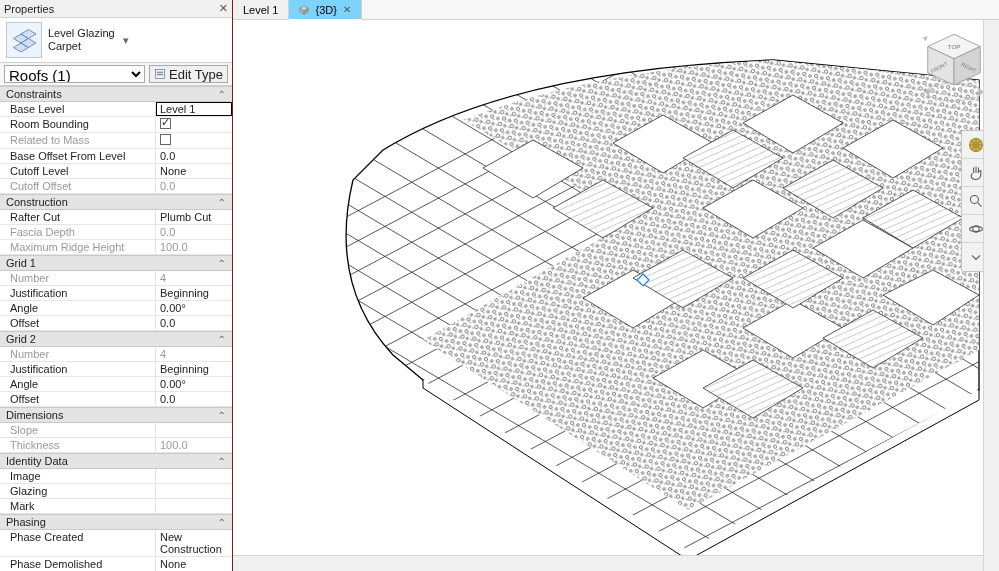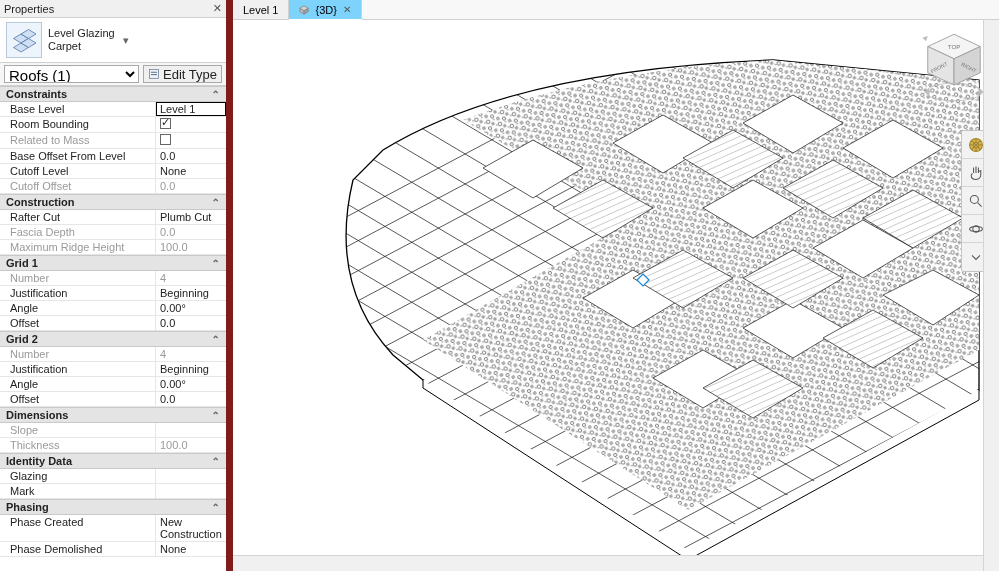--- a/index.html
+++ b/index.html
@@ -1,38 +1,38 @@
 <!DOCTYPE html>
 <html><head>
 <meta charset="utf-8">
 <style>
 * { box-sizing: border-box; margin: 0; padding: 0; font-family: "Segoe UI", Arial, sans-serif; }
 html, body { width: 999px; height: 571px; overflow: hidden; background: #fff; }
 
 .app { display: flex; width: 100%; height: 100%; }
 
 
-.props-panel { width: 233px; height: 100%; background: #f8f8f8; border-right: 7px solid #7f1d1d; display: flex; flex-direction: column; font-size: 11px; color: #222; }
+.props-panel { width: 233px; height: 100%; background: #f8f8f8; border-right: 1px solid #7f1d1d; display: flex; flex-direction: column; font-size: 11px; color: #222; }
 .props-header { height: 18px; display: flex; align-items: center; background: #f0f0f0; border-bottom: 1px solid #d0d0d0; padding: 0 4px; }
 .props-header .title { flex: 1; }
 .props-header .x { color: #555; cursor: pointer; font-size: 11px; }
 
 .family-box { display: flex; align-items: center; gap: 6px; padding: 4px 6px; border-bottom: 1px solid #d0d0d0; background: #fff; }
 .family-icon { width: 36px; height: 36px; border: 1px solid #b9c8d8; display: flex; align-items: center; justify-content: center; background: #eef4fb; }
 .family-icon svg { width: 30px; height: 30px; }
 .family-text { line-height: 13px; }
 .family-dd { width: 10px; text-align: center; color: #666; cursor: pointer; }
 
 .selector-row { display: flex; align-items: center; gap: 4px; padding: 2px 4px; border-bottom: 1px solid #d0d0d0; background: #f6f6f6; }
 .selector-row select { flex: 1; font-size: 15px; height: 18px; border: 1px solid #a9a9a9; background: #fff; }
 .edit-type { display: flex; align-items: center; gap: 3px; padding: 0 4px; height: 18px; border: 1px solid #a9a9a9; background: #f0f0f0; cursor: pointer; font-size: 13px; }
 .edit-type svg { width: 12px; height: 12px; }
 
 .prop-scroll { flex: 1; overflow-y: auto; background: #fff; }
-.group-hdr { display: flex; align-items: center; background: #e4e4e4; border-top: 1px solid #c9c9c9; border-bottom: 1px solid #c9c9c9; padding: 1px 6px; font-weight: 700; position: relative; }
+.group-hdr { display: flex; align-items: center; background: #e4e4e4; border-top: 1px solid #c9c9c9; border-bottom: 1px solid #c9c9c9; padding: 1px 6px; font-weight: 400; position: relative; }
 .group-hdr .collapse { position: absolute; right: 6px; color: #666; font-size: 10px; }
 .prop-row { display: flex; align-items: stretch; border-bottom: 1px solid #e6e6e6; min-height: 15px; }
 .prop-row .lbl { width: 156px; padding: 1px 0 1px 10px; border-right: 1px solid #e6e6e6; white-space: nowrap; overflow: hidden; }
 .prop-row .val { flex: 1; padding: 1px 4px; }
 .prop-row.disabled { color: #9a9a9a; }
 .prop-row.active .val { border: 1px solid #000; padding: 0 3px; }
 .prop-row .chk { display: inline-block; width: 11px; height: 11px; border: 1px solid #666; background: #fff; position: relative; }
 .prop-row .chk.on::after { content: "✓"; position: absolute; top: -3px; left: 0; font-size: 11px; }
 
 
@@ -179,20 +179,24 @@
         <div class="group-hdr">Dimensions<span class="collapse">⌃</span></div>
         <div class="prop-row disabled">
           <div class="lbl">Slope</div>
           <div class="val"></div>
         </div>
         <div class="prop-row disabled">
           <div class="lbl">Thickness</div>
           <div class="val">100.0</div>
         </div>
         <div class="group-hdr">Identity Data<span class="collapse">⌃</span></div>
+        <div class="prop-row">
+          <div class="lbl">Image</div>
+          <div class="val"></div>
+        </div>
         <div class="prop-row">
           <div class="lbl">Glazing</div>
           <div class="val"></div>
         </div>
         <div class="prop-row">
           <div class="lbl">Mark</div>
           <div class="val"></div>
         </div>
         <div class="group-hdr">Phasing<span class="collapse">⌃</span></div>
         <div class="prop-row">

